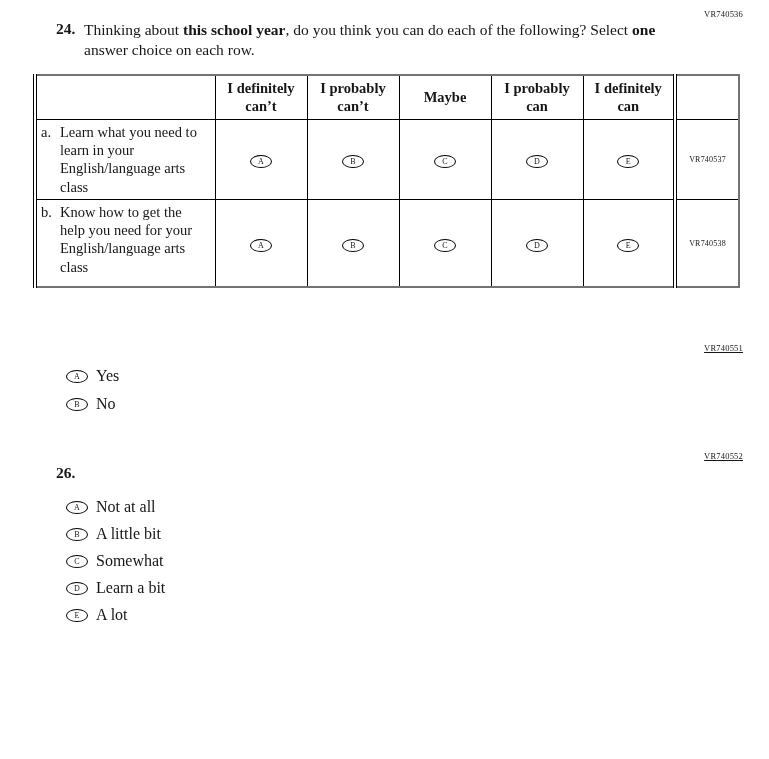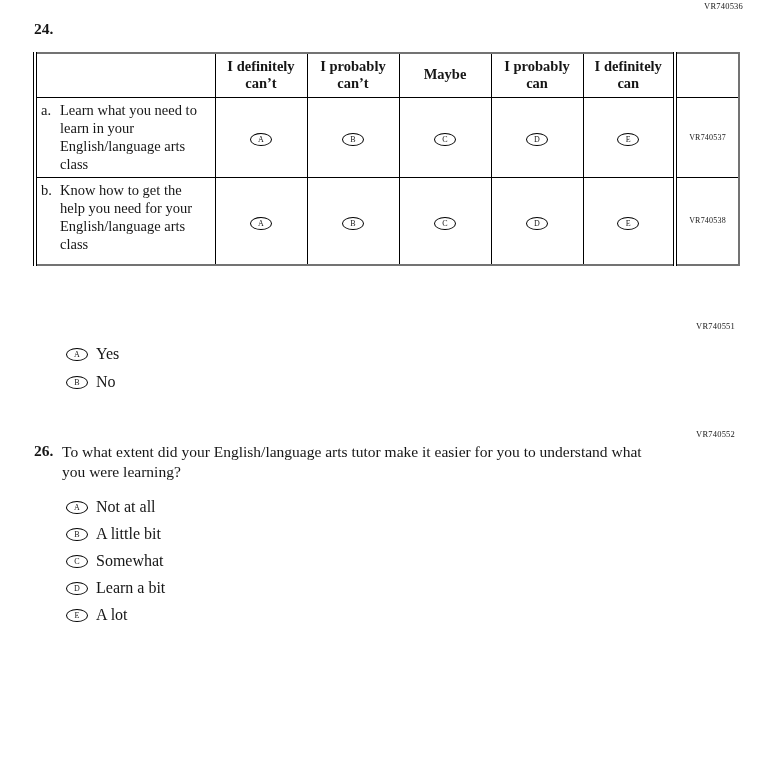--- a/index.html
+++ b/index.html
@@ -7,28 +7,28 @@
   body {
     width: 769px; height: 759px;
     background: #ffffff;
     font-family: "Liberation Serif", serif;
     font-size: 15.5px;
     color: #161616;
     position: relative;
     overflow: hidden;
   }
   .code-top {
-    position: absolute; top: 1px; right: 26px;
+    position: absolute; top: 9px; right: 26px;
     font-size: 8.5px; letter-spacing: 0.2px;
   }
   .code-line {
-    text-align: right; padding-right: 34px;
-    font-size: 8.5px; letter-spacing: 0.2px; height: 11px;
+    text-align: right; padding-right: 26px;
+    font-size: 8.5px; letter-spacing: 0.2px; height: 11px; text-decoration: underline;
   }
-  .question { display: flex; margin-left: 34px; }
+  .question { display: flex; margin-left: 56px; }
   .q-num { font-weight: bold; width: 28px; flex: 0 0 28px; }
   .q-text { width: 618px; line-height: 1.3; }
   .q26-width { width: 585px; }
   .b { font-weight: bold; }
   .mt-q24 { margin-top: 20px; }
   .mt-code1 { margin-top: 55px; }
   .mt-q { margin-top: 2px; }
   .mt-code2 { margin-top: 38px; }
 
   table.grid {
@@ -78,20 +78,21 @@
 </style>
 </head>
 <body>
 
 <div>
 
   <div class="code-top">VR740536</div>
 
   <div class="question mt-q24">
     <span class="q-num">24.</span>
+    <div class="q-text"><span>Thinking about </span><span class="b">this school year</span><span>, do you think you can do each of the following? Select </span><span class="b">one</span><span> answer choice on each row.</span></div>
   </div>
 
   <table class="grid">
     <thead>
       <tr>
         <th class="label-col"></th>
         <th class="ans-col">I definitely can’t</th>
         <th class="ans-col">I probably can’t</th>
         <th class="ans-col">Maybe</th>
         <th class="ans-col">I probably can</th>
@@ -139,21 +140,20 @@
     </div>
     <div class="option">
       <span class="bubble">B</span>
       <span class="option-label">No</span>
     </div>
   </div>
 
   <div class="code-line mt-code2">VR740552</div>
   <div class="question mt-q">
     <span class="q-num">26.</span>
-    <div class="q-text q26-width">To what extent did your English/language arts tutor make it easier for you to understand what you were learning?</div>
   </div>
   <div class="options options-q26">
     <div class="option">
       <span class="bubble">A</span>
       <span class="option-label">Not at all</span>
     </div>
     <div class="option">
       <span class="bubble">B</span>
       <span class="option-label">A little bit</span>
     </div>

